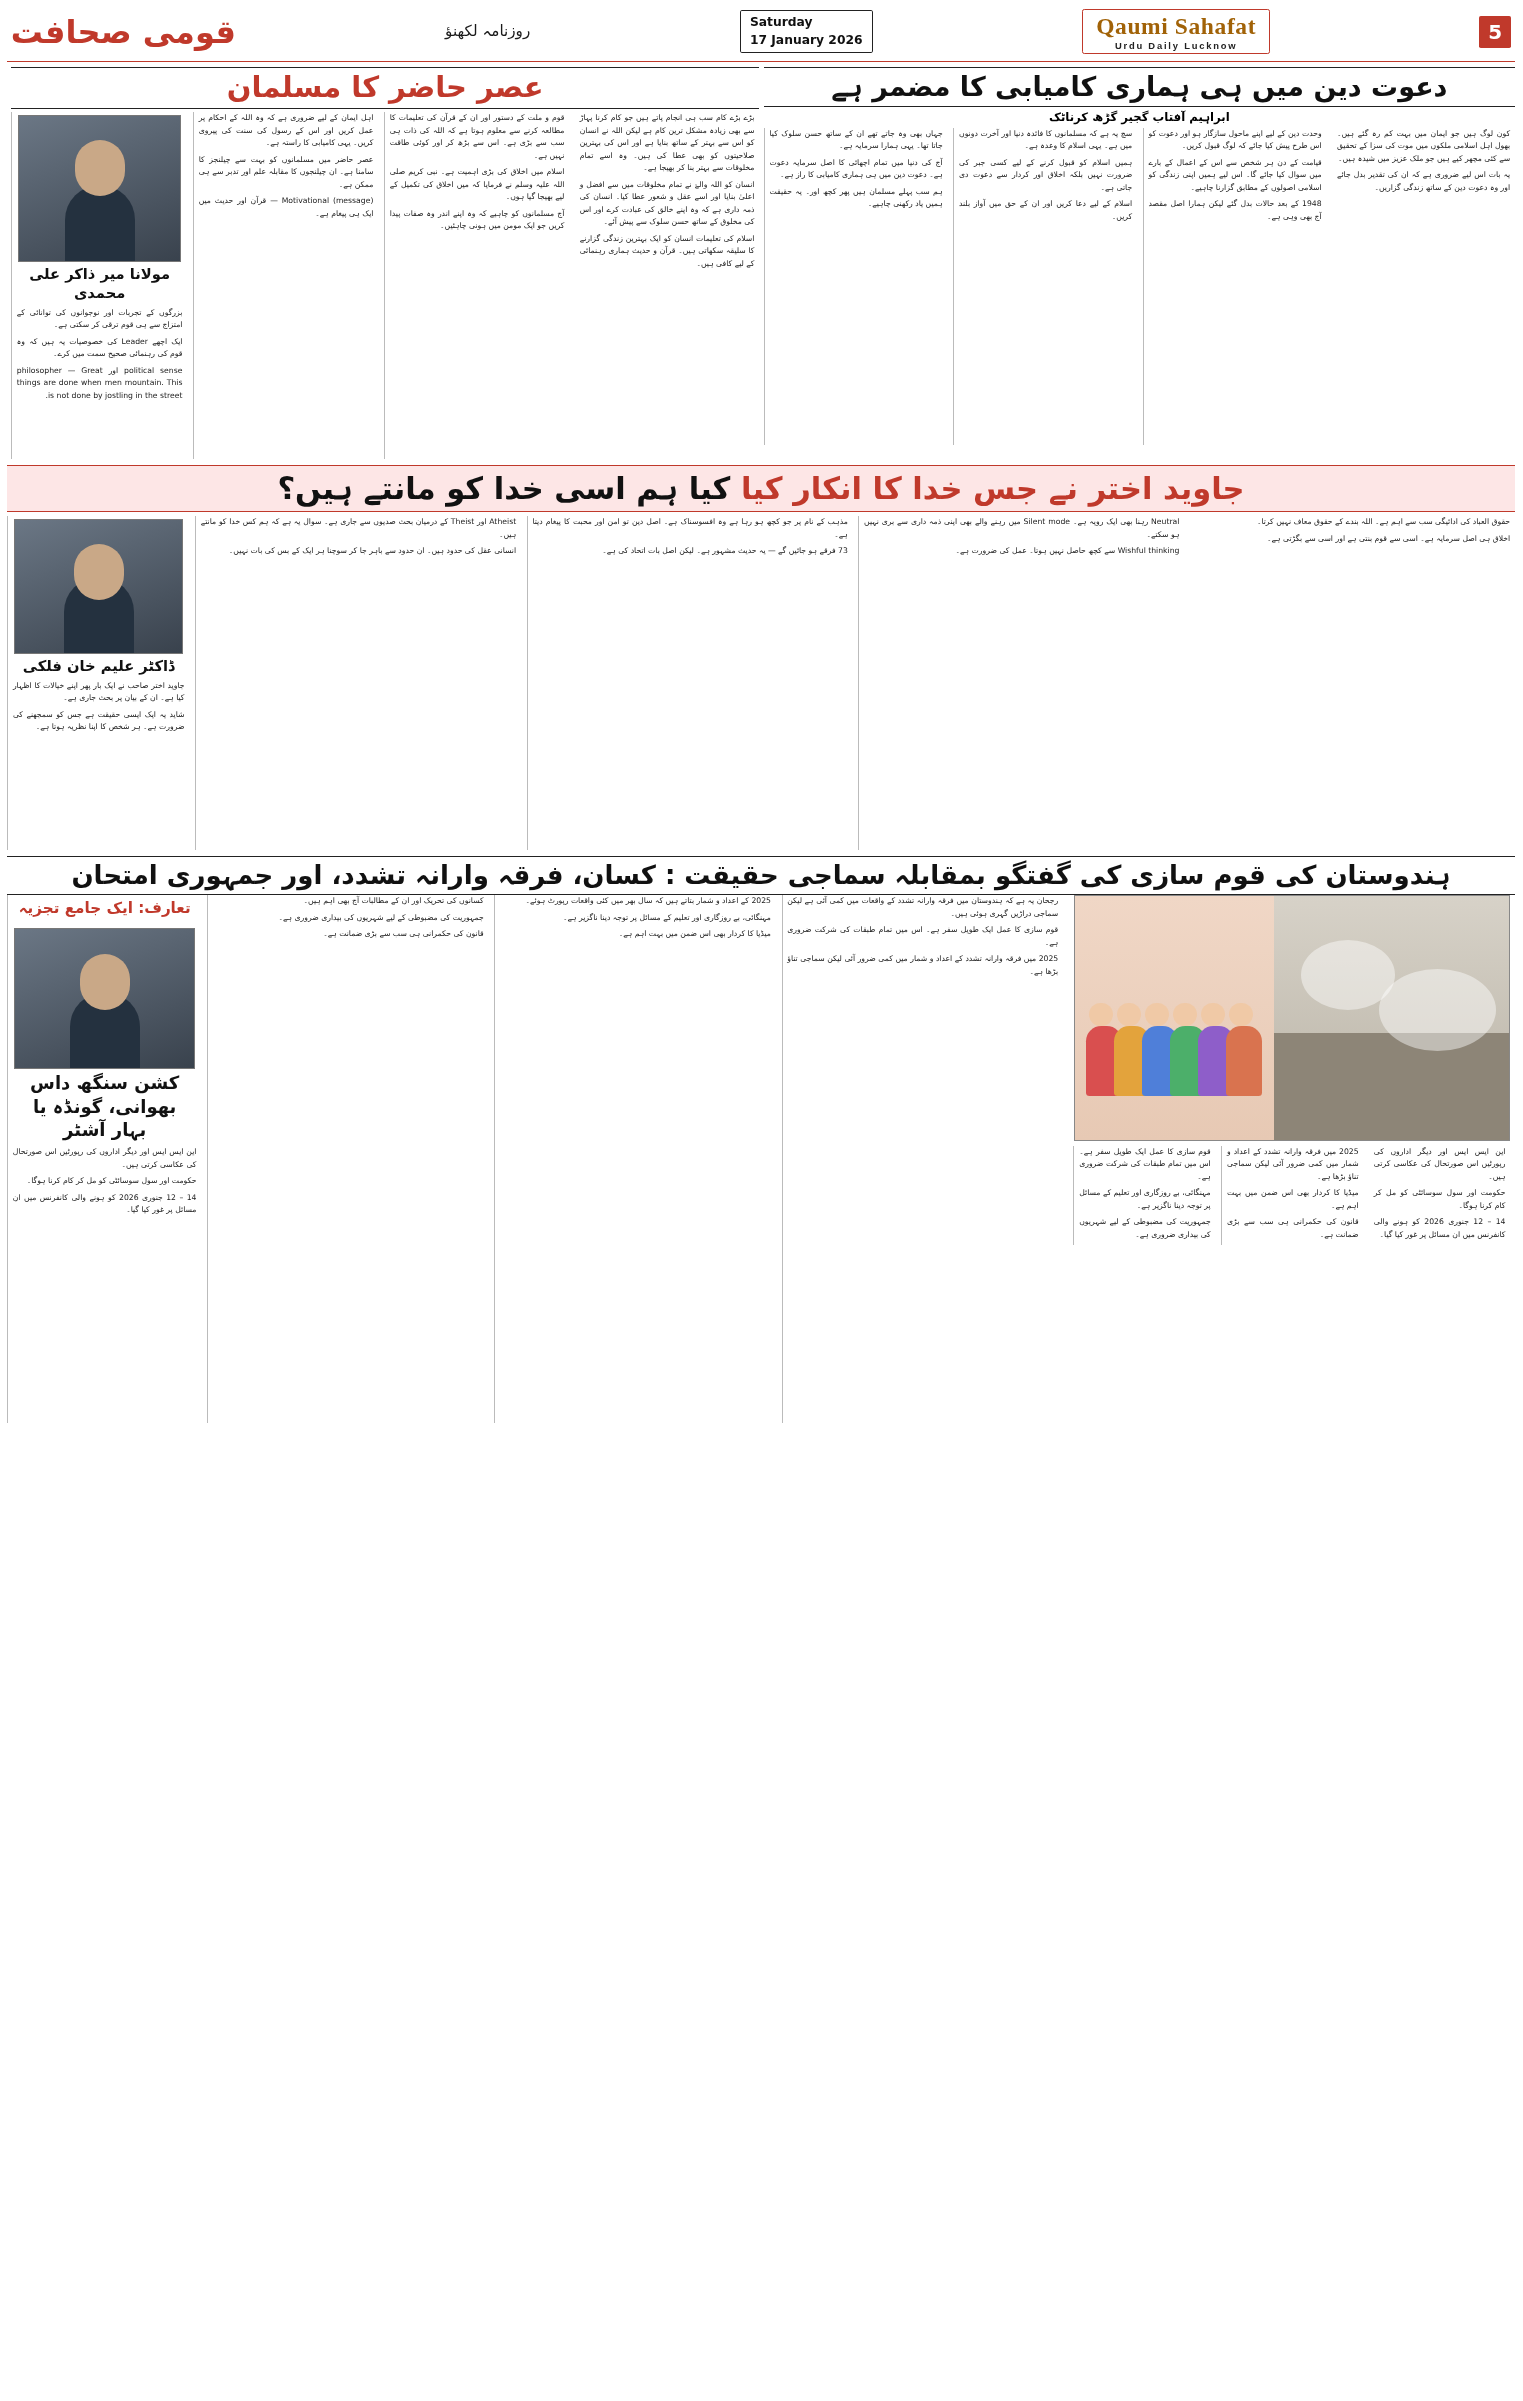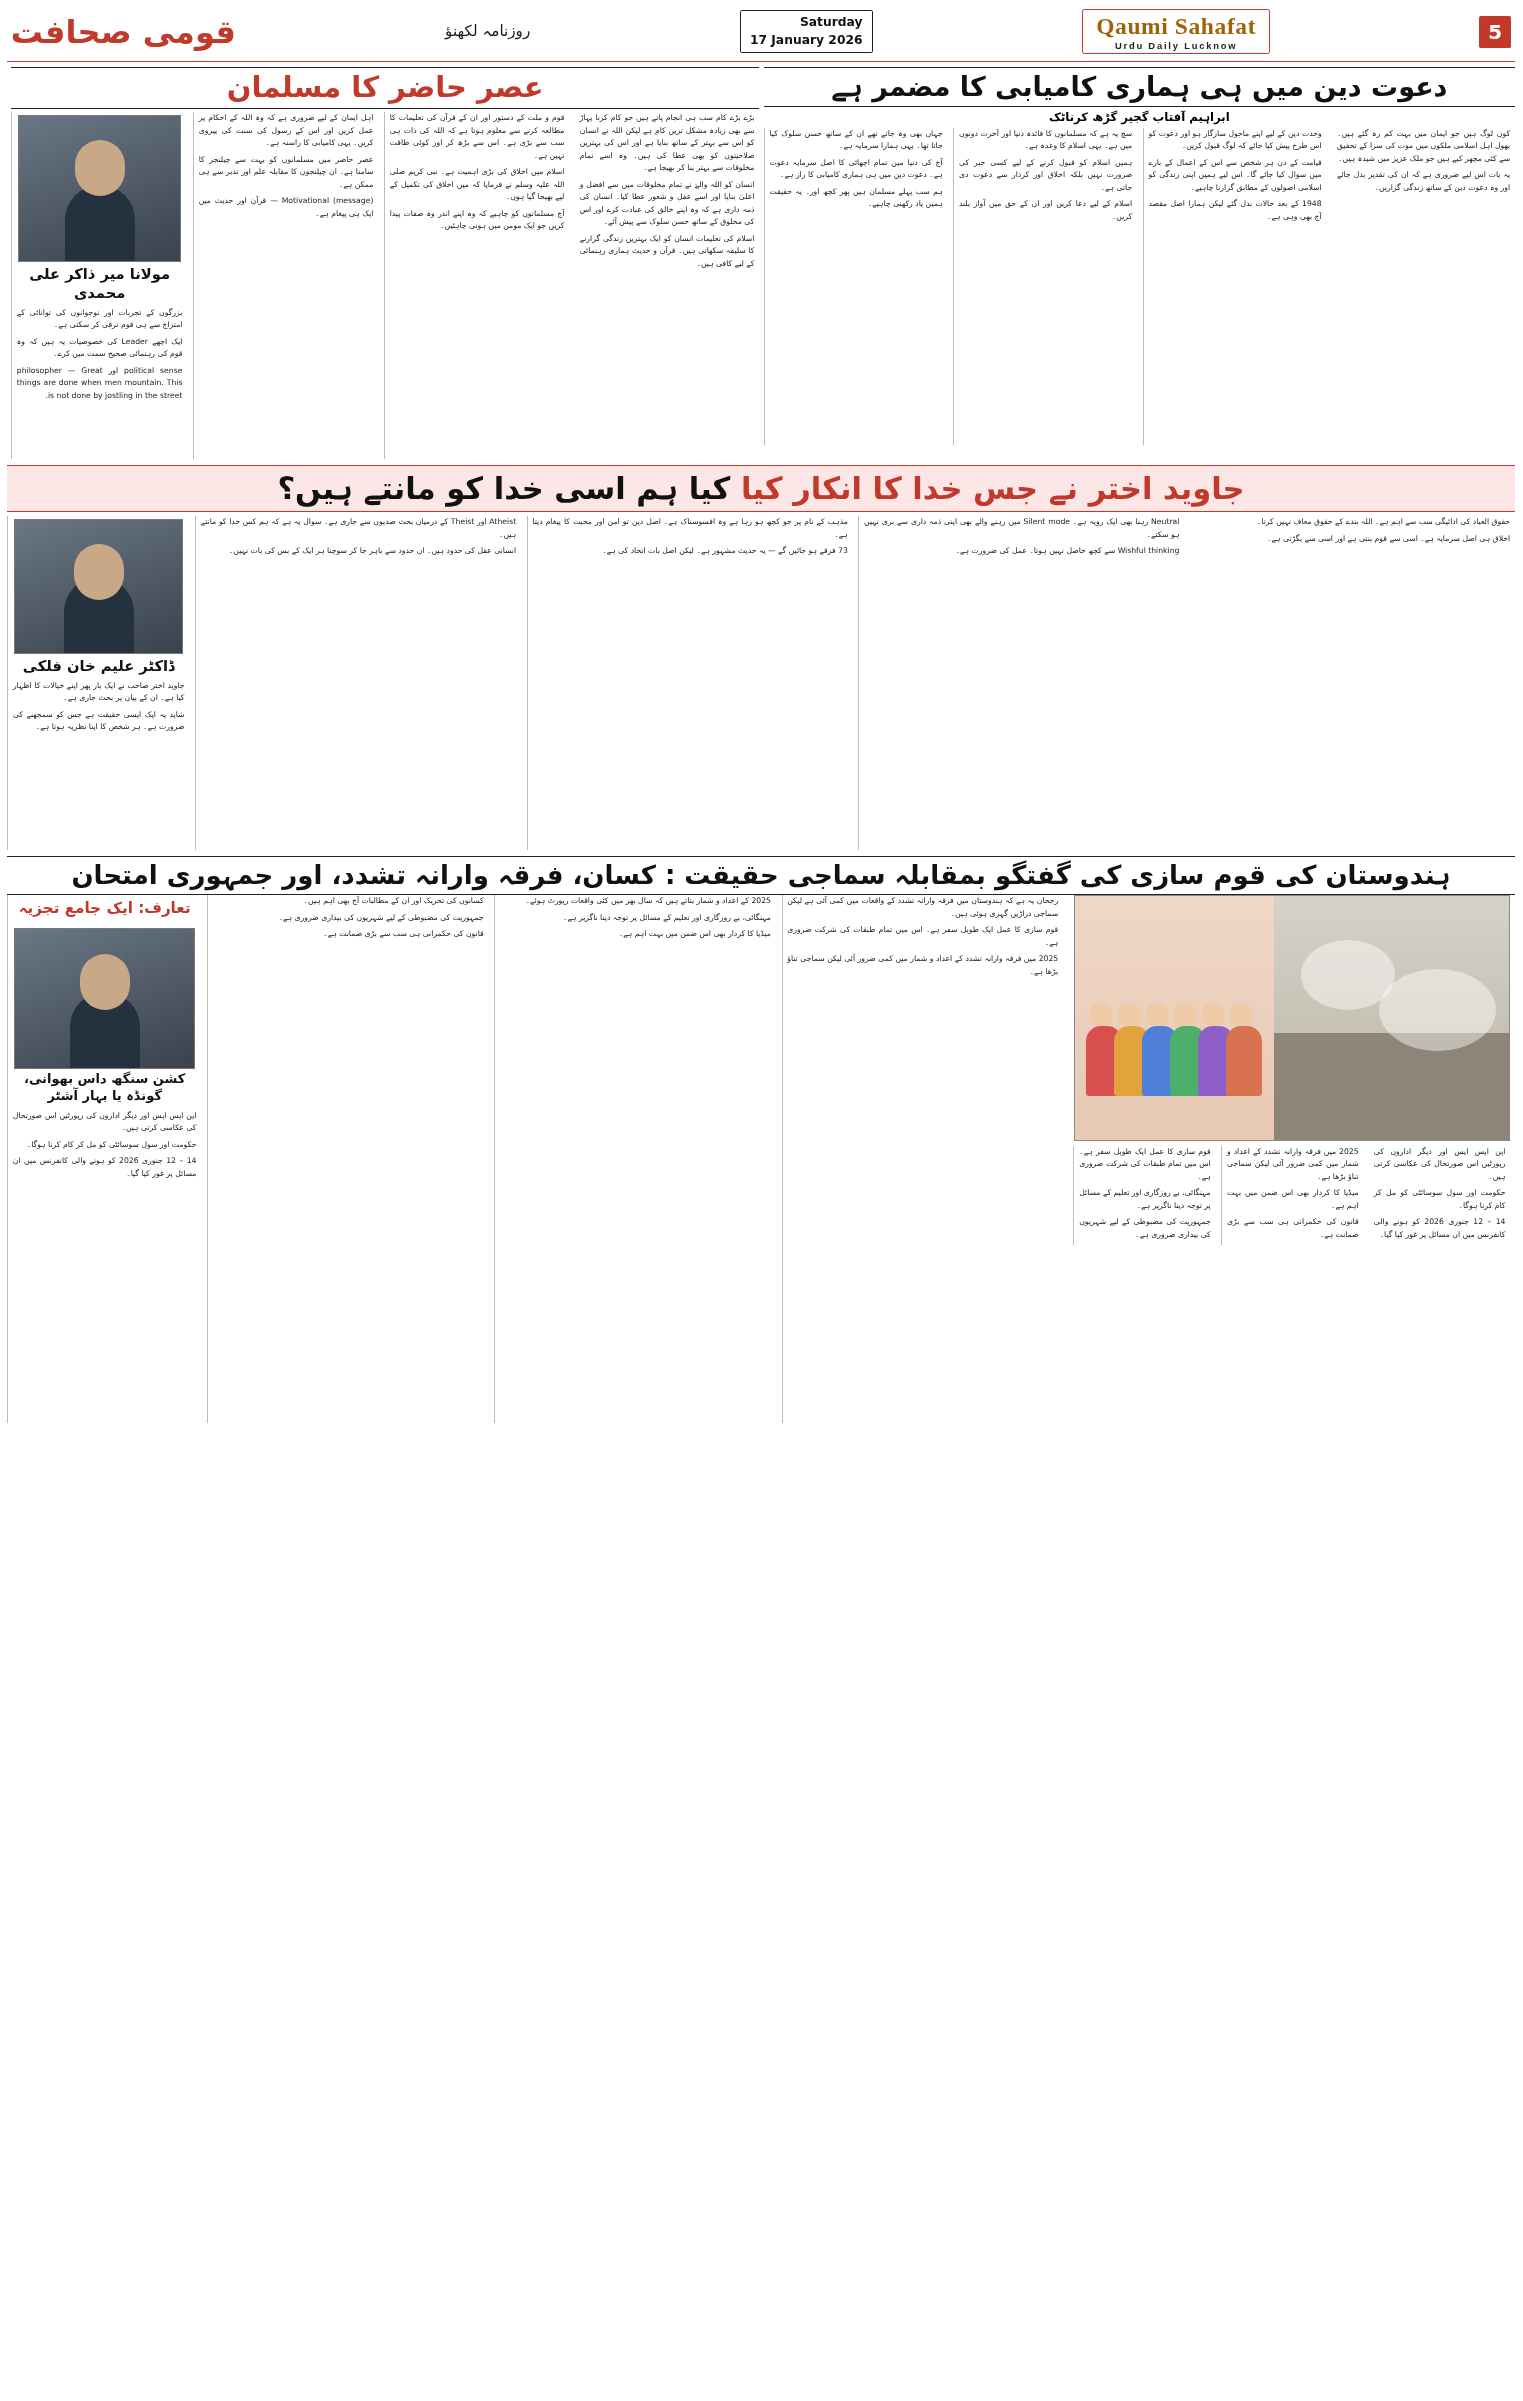--- a/index.html
+++ b/index.html
@@ -26,21 +26,21 @@
   .mast-title-ur {
     color: #c0392b; font-size: 32px; font-weight: bold;
     letter-spacing: 0.6px; white-space: nowrap;
   }
   .mast-sub-ur {
     color: #1a1a1a; font-size: 15.2px; white-space: nowrap; text-align: center;
     line-height: 1.2;
   }
   .mast-date {
     border: 1.2px solid #222; border-radius: 1.8px; padding: 3.5px 9.4px;
-    text-align: right; direction: ltr; font-size: 12.3px; line-height: 1.4;
+    text-align: left; direction: ltr; font-size: 12.3px; line-height: 1.4;
     font-weight: bold; color: #111; min-width: 111px;
   }
   .mast-logo {
     direction: ltr; text-align: center; border: 1.2px solid #c0392b;
     border-radius: 2.3px; padding: 2.9px 13px;
   }
   .mast-logo .l1 { font-family: "Liberation Serif", serif; font-size: 23.5px; font-weight: bold; color: #a16207; letter-spacing: 0.6px;}
   .mast-logo .l2 { font-family: "Liberation Sans", sans-serif; font-size: 9.4px; font-weight: bold; color: #222; letter-spacing: 1.8px;}
   .page-num {
     width: 32px; height: 32px; background: #c0392b; color: #fff;
@@ -294,21 +294,21 @@
       <div class="col">
         <p>کسانوں کی تحریک اور ان کے مطالبات آج بھی اہم ہیں۔</p>
         <p>جمہوریت کی مضبوطی کے لیے شہریوں کی بیداری ضروری ہے۔</p>
         <p>قانون کی حکمرانی ہی سب سے بڑی ضمانت ہے۔</p>
       </div>
 
       <div class="col" style="flex:0 0 194px;">
         <div style="text-align:center;color:#c0392b;font-size:15.2px;font-weight:bold;padding:1.2px 0 4.7px;">تعارف: ایک جامع تجزیہ</div>
         <div class="author-box">
           <div class="author-photo" style="height:141px;"></div>
-          <div class="author-name" style="font-size:13px;">کشن سنگھ داس بھوانی، گونڈہ یا بہار آشٹر</div>
+          <div class="author-name" style="font-size:18px;">کشن سنگھ داس بھوانی، گونڈہ یا بہار آشٹر</div>
         </div>
         <p>این ایس ایس اور دیگر اداروں کی رپورٹیں اس صورتحال کی عکاسی کرتی ہیں۔</p>
         <p>حکومت اور سول سوسائٹی کو مل کر کام کرنا ہوگا۔</p>
         <p>14 – 12 جنوری 2026 کو ہونے والی کانفرنس میں ان مسائل پر غور کیا گیا۔</p>
       </div>
     </div>
   </div>
 
 </div>
 

